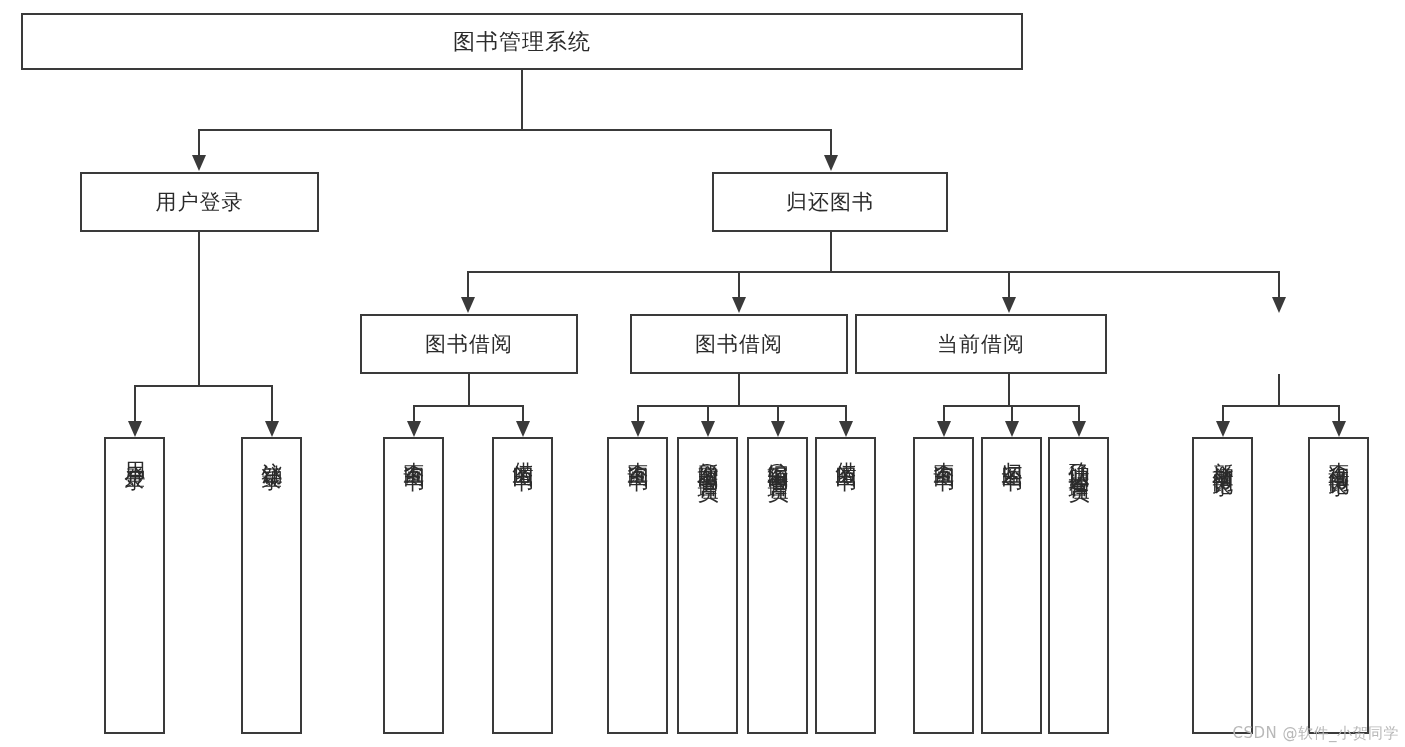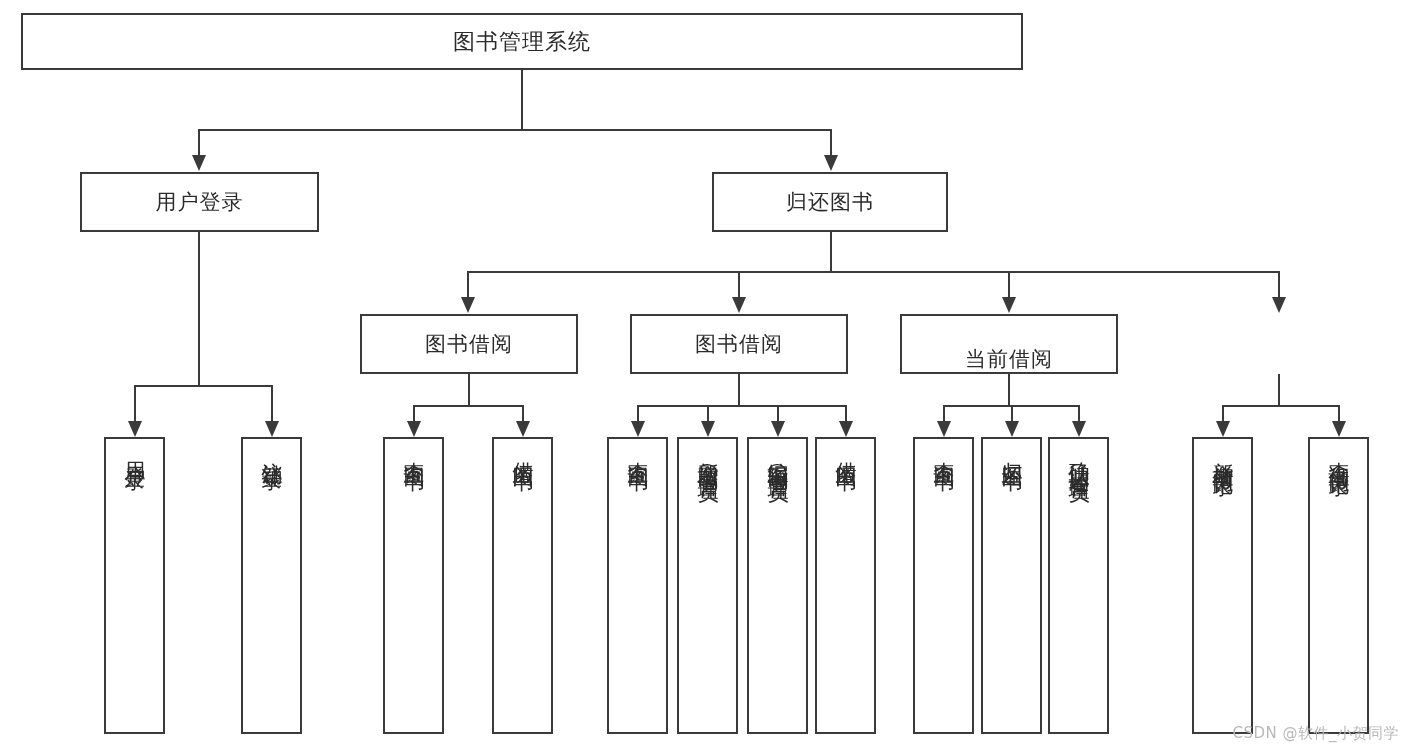--- a/index.html
+++ b/index.html
@@ -119,21 +119,21 @@
   <div class="arrow" style="left:1002px; top:297px;"></div>
   <div class="vline" style="left:1278px; top:271px; height:26px;"></div>
   <div class="arrow" style="left:1272px; top:297px;"></div>
 
   <div class="node horiz" style="left:360px; top:314px; width:218px; height:60px;">
     <span>图书借阅</span>
   </div>
   <div class="node horiz" style="left:630px; top:314px; width:218px; height:60px;">
     <span>图书借阅</span>
   </div>
-  <div class="node horiz" style="left:900px; top:314px; width:218px; height:60px;align-items:flex-end;">
+  <div class="node horiz" style="left:855px; top:314px; width:252px; height:60px;">
     <span>当前借阅</span>
   </div>
 
   <div class="vline" style="left:468px; top:374px; height:32px;"></div>
   <div class="hline" style="left:413px; top:405px; width:110px;"></div>
   <div class="vline" style="left:413px; top:405px; height:17px;"></div>
   <div class="arrow" style="left:407px; top:421px;"></div>
   <div class="vline" style="left:522px; top:405px; height:17px;"></div>
   <div class="arrow" style="left:516px; top:421px;"></div>
 

